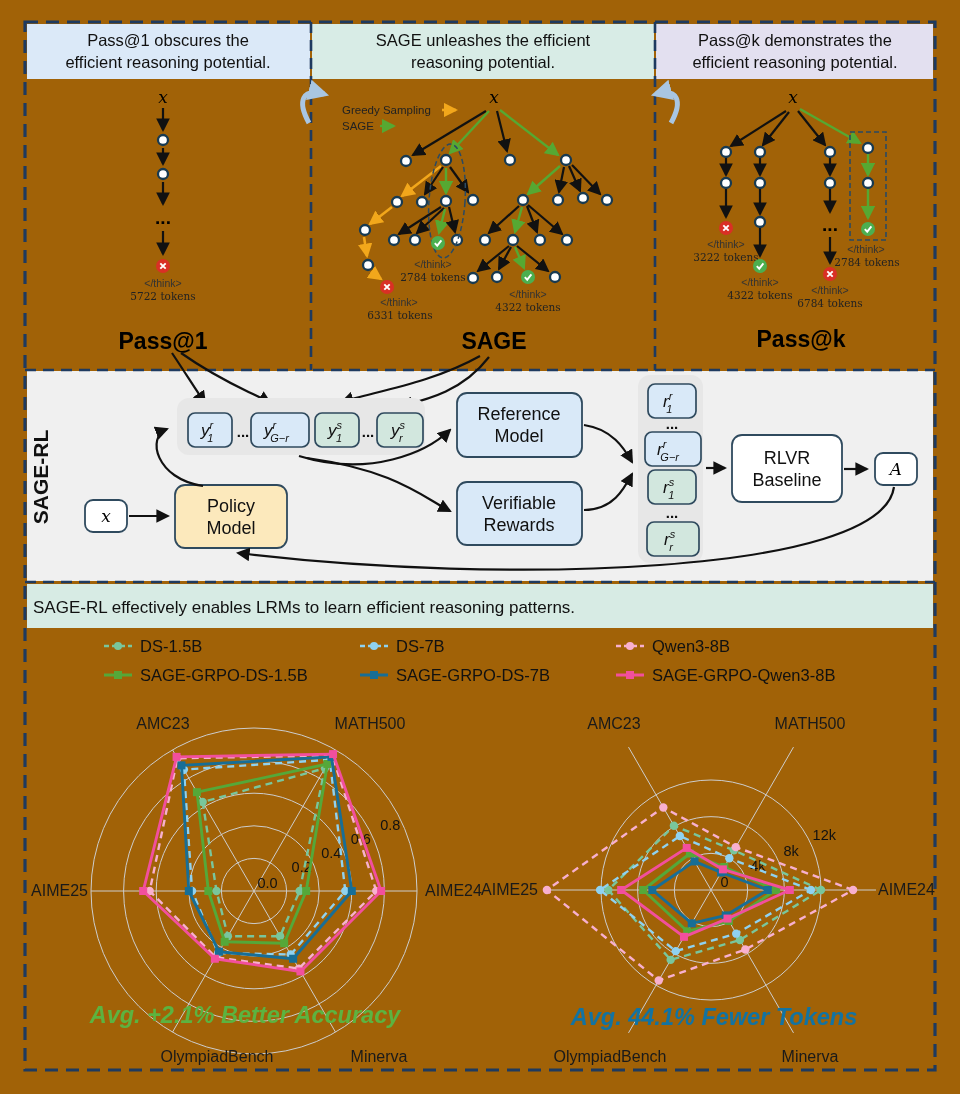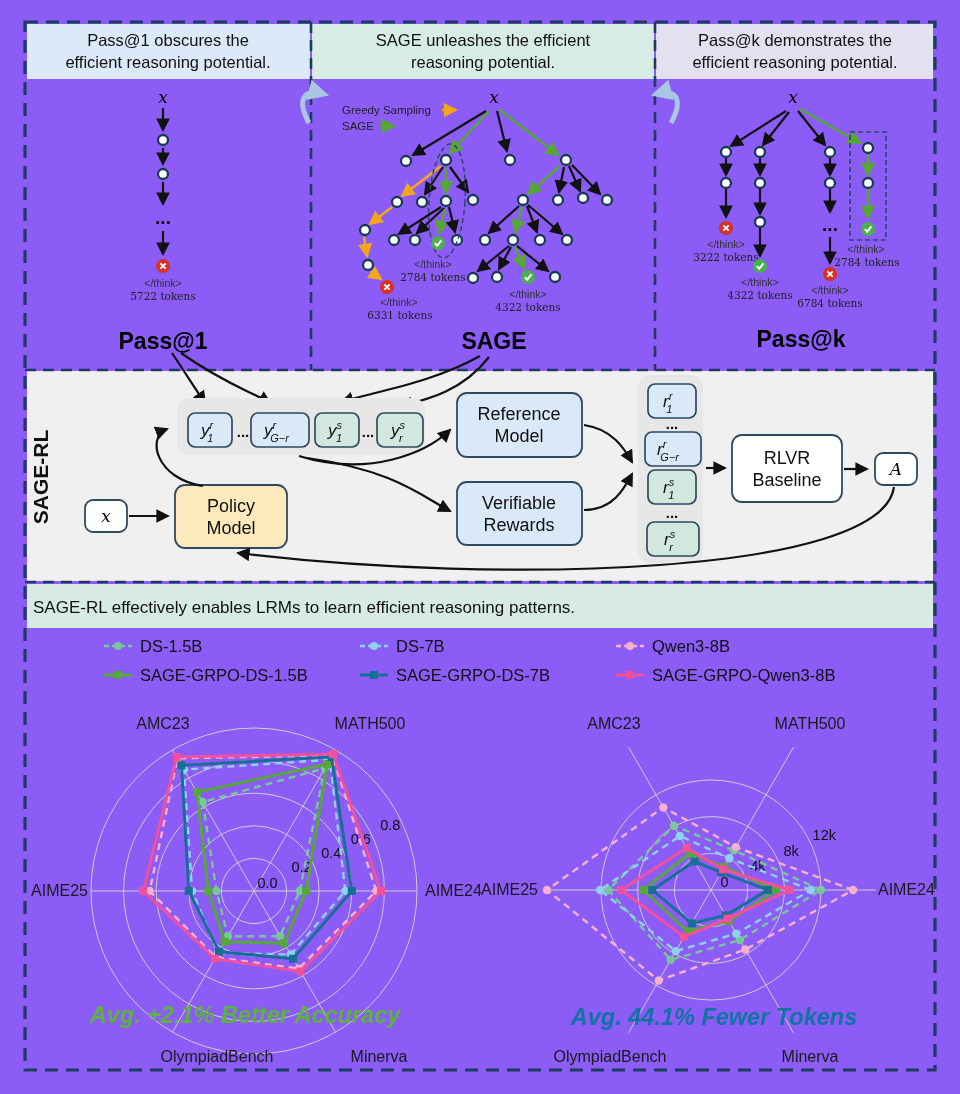--- a/index.html
+++ b/index.html
@@ -1,16 +1,16 @@
 <!DOCTYPE html>
 <html><head>
 <meta charset="utf-8">
 <style>
   html,body{margin:0;padding:0;background:#ffffff;}
-  .fig{position:relative;width:960px;height:1094px;background:#8b5cf6;font-family:"Liberation Sans",sans-serif;}
+  .fig{position:relative;width:960px;height:1094px;background:#a16207;font-family:"Liberation Sans",sans-serif;}
   svg text{font-family:"Liberation Sans","DejaVu Sans",sans-serif;}
   .hdr{font-size:16.5px;fill:#111;}
   .ttl{font-size:23px;font-weight:bold;fill:#000;}
   .ser{font-family:"DejaVu Serif","Liberation Serif",serif;font-style:italic;}
   .tok{font-family:"DejaVu Serif","Liberation Serif",serif;font-size:10.5px;fill:#222;}
   .thk{font-size:10.5px;fill:#333;}
   .tn{fill:#ffffff;stroke:#173a52;stroke-width:2.3;}
   .ar{fill:none;stroke:#111;stroke-width:2.2;}
   .arg{fill:none;stroke:#56a832;stroke-width:2.4;}
   .ary{fill:none;stroke:#f2a71b;stroke-width:2.6;}

